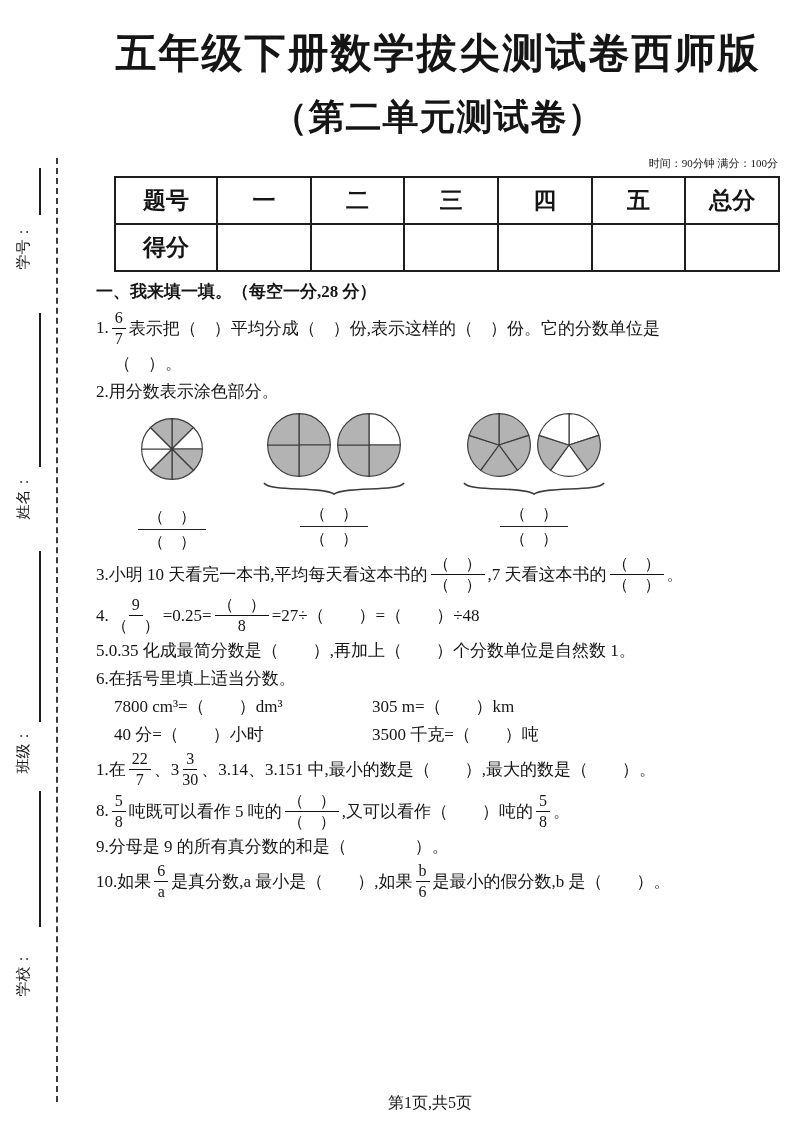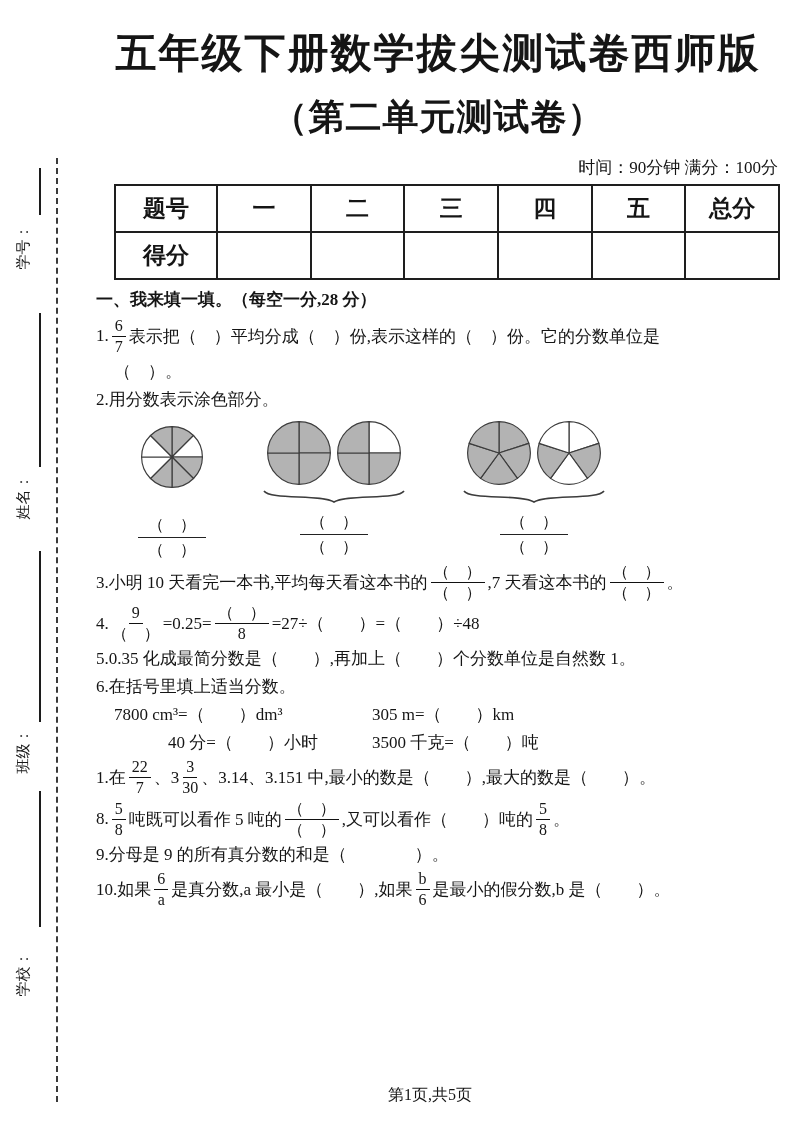--- a/index.html
+++ b/index.html
@@ -13,21 +13,21 @@
   .wl1{top:313px;height:154px;}
   .wl2{top:551px;height:171px;}
   .wl3{top:791px;height:136px;}
   .side-label{position:absolute;left:23px;white-space:nowrap;font-size:15px;
               transform:translate(-50%,-50%) rotate(-90deg);}
   .sl0{top:247px;}.sl1{top:497px;}.sl2{top:751px;}.sl3{top:974px;}
   
   .content{position:absolute;left:96px;top:0;width:684px;}
   .title{margin-top:26px;text-align:center;font-size:41px;font-weight:bold;letter-spacing:2px;}
   .subtitle{margin-top:12px;text-align:center;font-size:36px;font-weight:bold;letter-spacing:1px;}
-  .meta{margin-top:14px;margin-bottom:5px;text-align:right;font-size:17px;padding-right:2px;}
+  .meta{margin-top:14px;margin-bottom:5px;text-align:right;font-size:11px;padding-right:2px;}
   .score-table{border-collapse:collapse;margin:0 0 8px 18px;}
   .score-table td{border:2px solid #1e1e1e;width:94px;height:43px;text-align:center;
                   font-size:23px;font-weight:bold;}
   .score-table td.c0{width:103px;}
   .section-heading{font-size:17px;font-weight:bold;margin:6px 0 6px 0;}
   .question{font-size:17px;}
   .q-line{display:flex;align-items:center;margin:3px 0;min-height:25px;white-space:nowrap;}
   .q-line.indent{padding-left:18px;}
   .q-cell{display:inline-block;}
   .frac{display:inline-flex;flex-direction:column;align-items:center;line-height:1.12;
@@ -38,21 +38,21 @@
   .circles-wrap{display:flex;align-items:flex-start;margin:8px 0 2px 42px;gap:56px;}
   .cgroup{display:flex;flex-direction:column;align-items:center;}
   .cgroup.g0{margin-top:5px;}
   .crow{display:flex;gap:4px;}
   .brace-box{height:15px;margin-top:3px;}
   .brace-spacer{height:15px;margin-top:3px;visibility:hidden;}
   .fblank{display:flex;flex-direction:column;align-items:center;margin-top:9px;
           font-size:16px;line-height:1.15;}
   .fb-n{border-bottom:1.4px solid #222;padding:0 10px 3px;}
   .fb-d{padding-top:3px;}
-  .footer{position:absolute;left:88px;width:684px;bottom:16px;text-align:center;font-size:16px;}
+  .footer{position:absolute;left:88px;width:684px;bottom:8px;text-align:center;font-size:16px;}
 </style>
 </head>
 <body>
 
 <div class="page">
 
   <div class="sidebar">
     <div class="seal-line"></div>
     <div class="write-line wl0"></div>
     <div class="write-line wl1"></div>
@@ -219,21 +219,21 @@
         </div>
         <div class="question">
           <div class="q-line">
             <span>6.在括号里填上适当分数。</span>
           </div>
           <div class="q-line indent">
             <span class="q-cell" style="width: 258px;">7800 cm³=（　　）dm³</span>
             <span>305 m=（　　）km</span>
           </div>
           <div class="q-line indent">
-            <span class="q-cell" style="width: 258px; text-align: center;">40 分=（　　）小时</span>
+            <span class="q-cell" style="width: 258px;">40 分=（　　）小时</span>
             <span>3500 千克=（　　）吨</span>
           </div>
         </div>
         <div class="question">
           <div class="q-line">
             <span>1.在</span>
             <span class="frac">
               <span class="fr-n">22</span>
               <span class="fr-d">7</span>
             </span>

